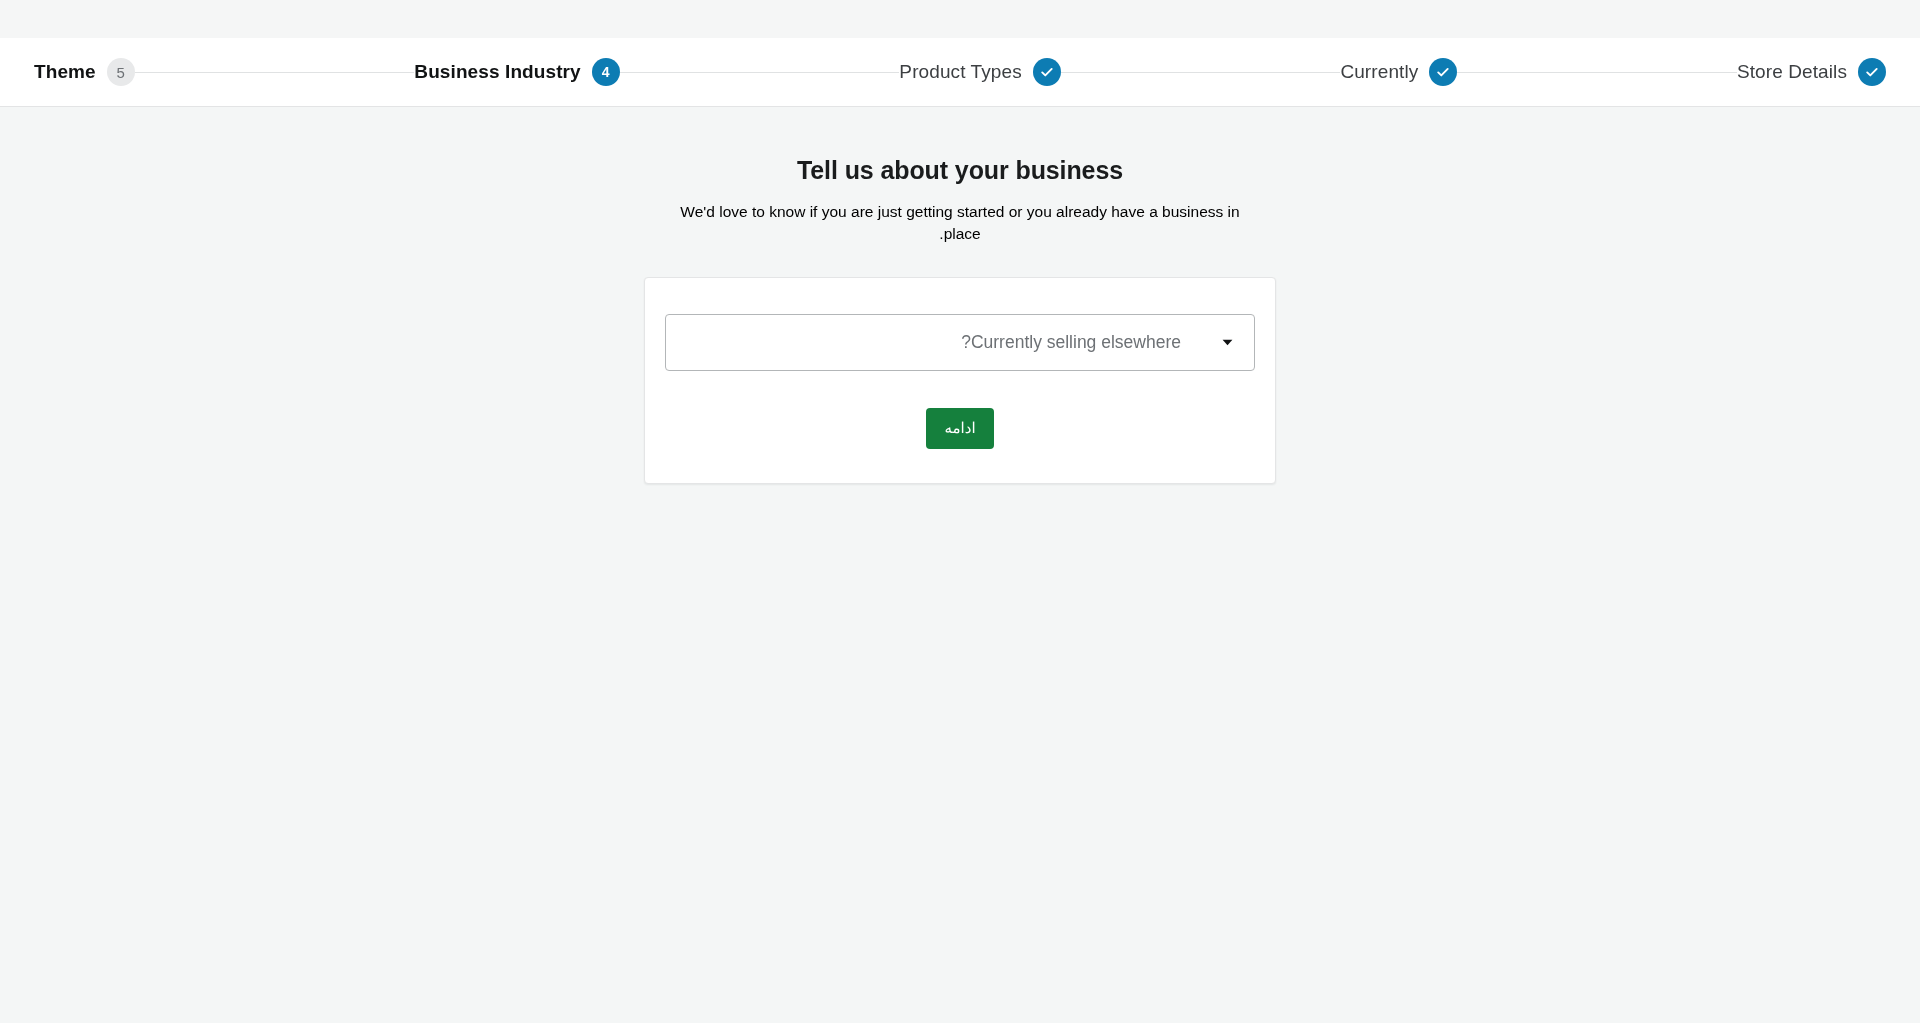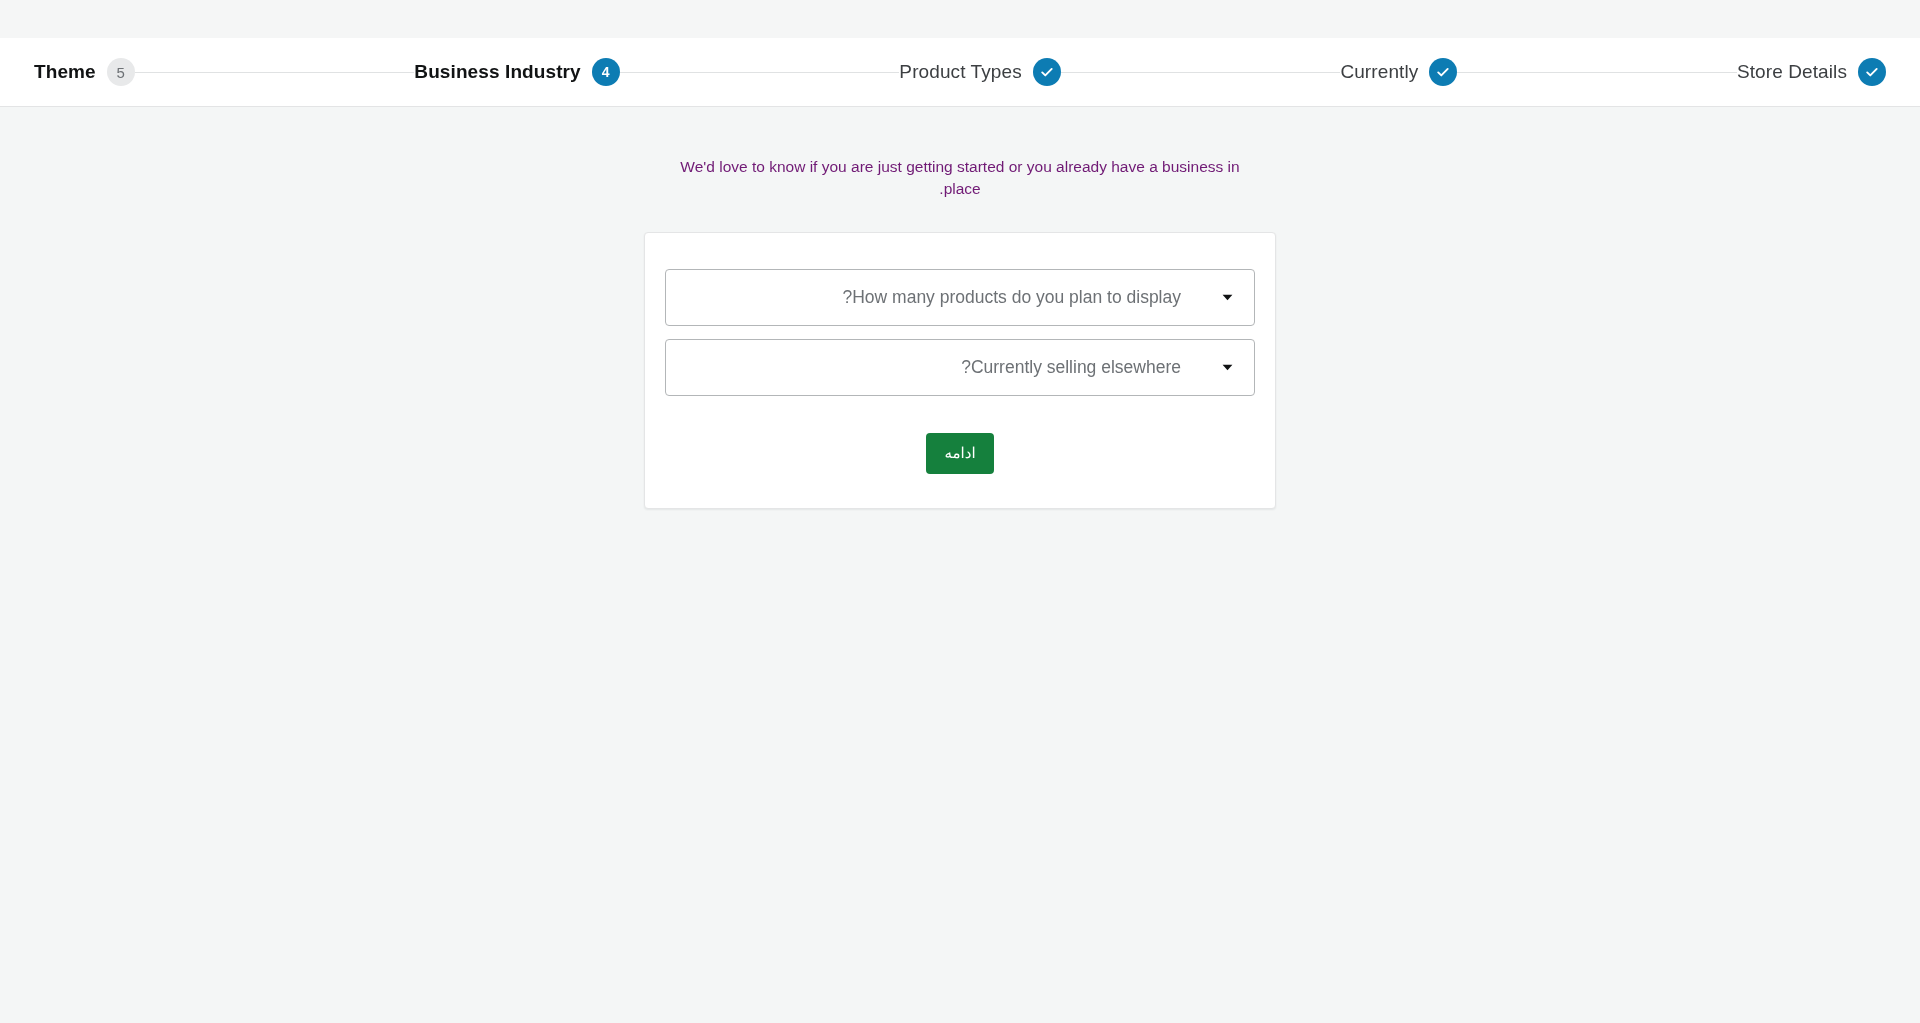--- a/index.html
+++ b/index.html
@@ -97,21 +97,21 @@
   #page-title {
     font-size: 25px;
     font-weight: 700;
     color: #1a1c1d;
     margin: 0 0 16px 0;
     letter-spacing: -0.1px;
   }
   #page-subtitle {
     font-size: 15.5px;
     line-height: 1.45;
-    color: #701a75;
+    color: #000000;
     margin: 0;
     direction: rtl;
     text-align: center;
     unicode-bidi: isolate;
   }
 
   
   #form-card {
     width: 632px;
     margin: 31px auto 0 auto;
@@ -237,35 +237,26 @@
         <path d="M3.2 8.4 L6.3 11.4 L12.7 4.9" fill="none" stroke="#ffffff" stroke-width="1.9" stroke-linecap="round" stroke-linejoin="round"></path>
       </svg>
     </span>
   </div>
 
 </div>
 
 <div id="main">
 
   <div id="intro">
+    <h1 id="page-title">Tell us about your business</h1>
     <p id="page-subtitle">We'd love to know if you are just getting started or you already have a business in place.</p>
   </div>
 
   <div id="form-card">
 
-    <div class="select-row">
-      <div class="select-wrap">
-        <span class="select-caret">
-          <svg width="11" height="7" viewBox="0 0 11 7" aria-hidden="true">
-            <path d="M0.6 0.8 L5.5 6.2 L10.4 0.8 Z" fill="#111314"></path>
-          </svg>
-        </span>
-        <span class="select-text">How many products do you plan to display?</span>
-      </div>
-    </div>
 
     <div class="select-row">
       <div class="select-wrap">
         <span class="select-caret">
           <svg width="11" height="7" viewBox="0 0 11 7" aria-hidden="true">
             <path d="M0.6 0.8 L5.5 6.2 L10.4 0.8 Z" fill="#111314"></path>
           </svg>
         </span>
         <span class="select-text">Currently selling elsewhere?</span>
       </div>

